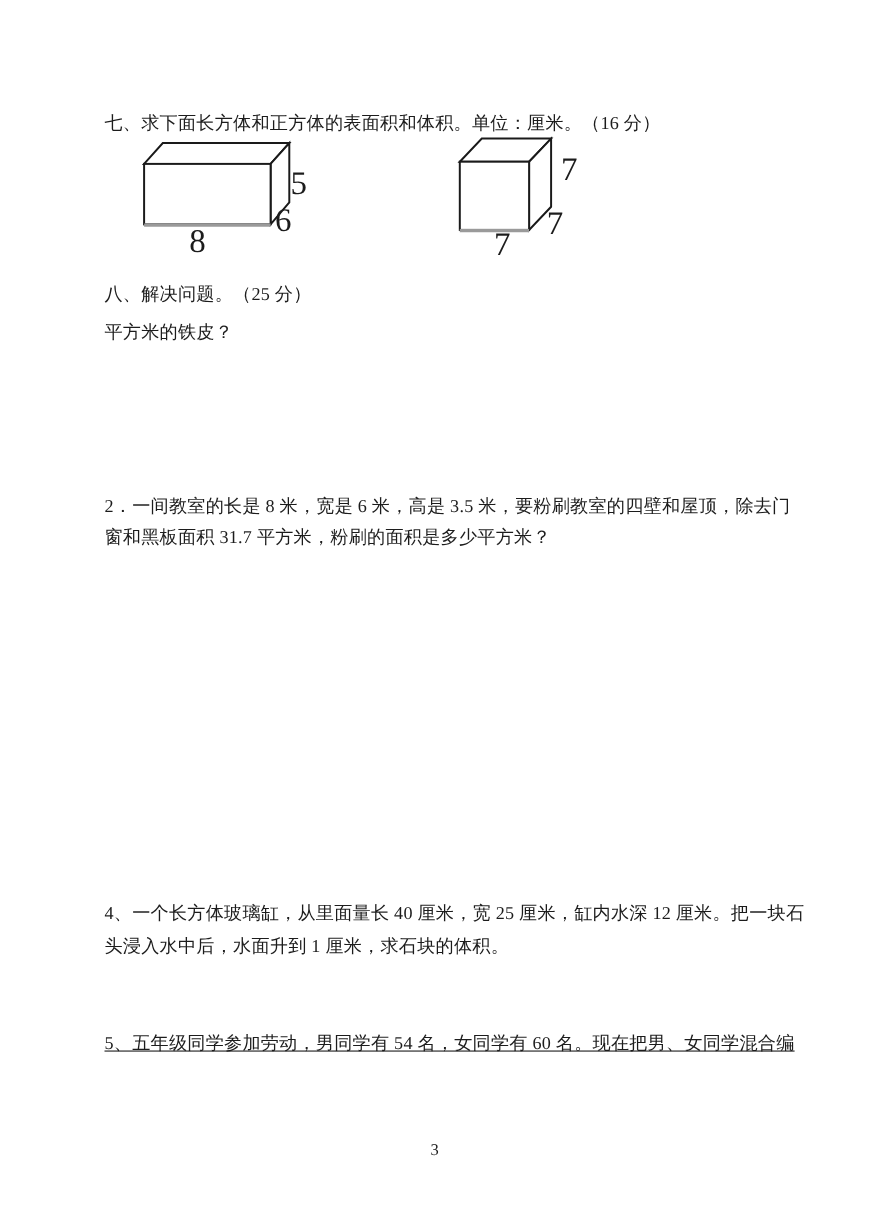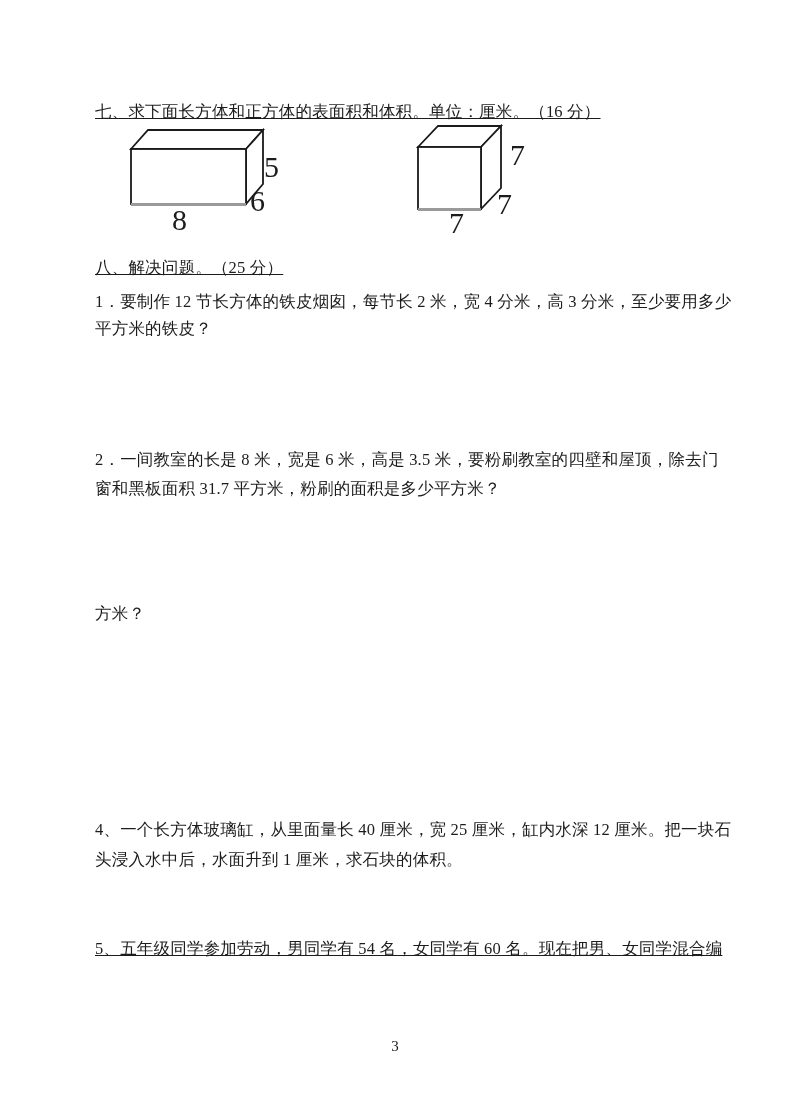--- a/index.html
+++ b/index.html
@@ -10,21 +10,21 @@
     color: #1c1c1c;
     position: relative;
     overflow: hidden;
   }
   .abs { position: absolute; }
   .cn {
     font-size: 16.5px;
     white-space: nowrap;
     letter-spacing: 0.2px;
   }
-  .section-title { left: 95px; text-decoration: underline; }
+  .section-title { left: 95px; }
   .problem { left: 95px; }
   .problem .line { white-space: nowrap; }
   .fig-label {
     font-size: 30px;
     line-height: 1;
     white-space: nowrap;
   }
   svg.figure { display: block; }
   .fig-face {
     fill: #ffffff;
@@ -67,31 +67,29 @@
     <rect class="fig-face" x="5" y="27" width="63" height="62"></rect>
     <line class="fig-bottom-edge" x1="5" y1="89.6" x2="68" y2="89.6"></line>
   </svg>
   <div class="abs fig-label" style="left:510px; top:140px;">7</div>
   <div class="abs fig-label" style="left:497px; top:189px;">7</div>
   <div class="abs fig-label" style="left:449px; top:208px;">7</div>
 
   <div class="abs cn section-title" style="top:257px;">八、解决问题。（25 分）</div>
 
   <div class="abs cn problem" style="top:288px; line-height:27px;">
-    <div class="line">1．要制作 12 节长方体的铁皮烟囱，每节长 2 米，宽 4 分米，高 3 分米，至少要用多少</div>
     <div class="line">平方米的铁皮？</div>
   </div>
 
   <div class="abs cn problem" style="top:445px; line-height:29px;">
     <div class="line">2．一间教室的长是 8 米，宽是 6 米，高是 3.5 米，要粉刷教室的四壁和屋顶，除去门</div>
     <div class="line">窗和黑板面积 31.7 平方米，粉刷的面积是多少平方米？</div>
   </div>
 
   <div class="abs cn problem" style="top:599px; line-height:29px;">
-    <div class="line">方米？</div>
   </div>
 
   <div class="abs cn problem" style="top:787px; line-height:30px;margin-top:28px;">
     <div class="line">4、一个长方体玻璃缸，从里面量长 40 厘米，宽 25 厘米，缸内水深 12 厘米。把一块石</div>
     <div class="line">头浸入水中后，水面升到 1 厘米，求石块的体积。</div>
   </div>
 
   <div class="abs cn problem" style="top:937px; line-height:23px;text-decoration:underline;">
     <div class="line">5、五年级同学参加劳动，男同学有 54 名，女同学有 60 名。现在把男、女同学混合编</div>
   </div>

